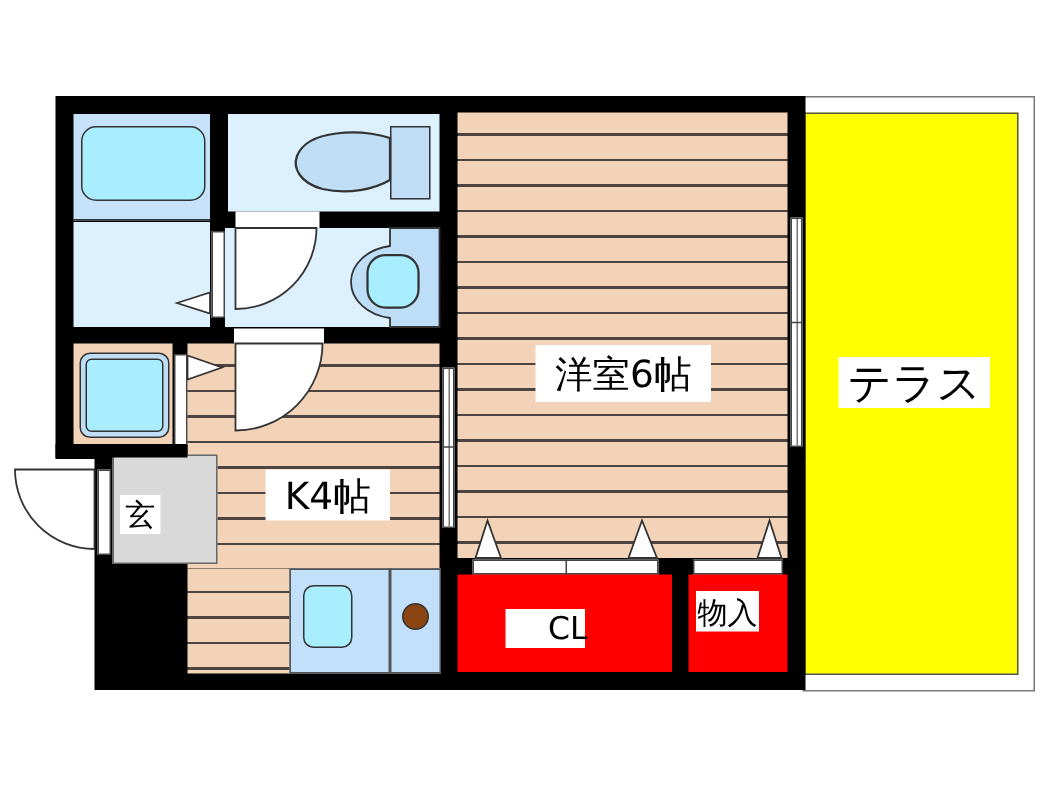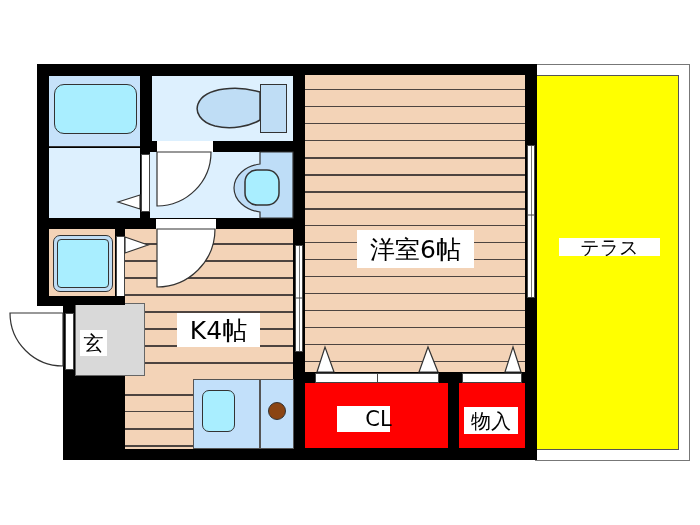--- a/index.html
+++ b/index.html
@@ -97,14 +97,14 @@
   <g stroke="#444" stroke-width="1">
     <line x1="295" y1="298" x2="303" y2="298"></line>
     <line x1="527" y1="215" x2="535" y2="215"></line>
   </g>
 </svg>
 
 <div class="abs label" style="left:357px; top:198px; width:117px; height:38px; font-size:25px;margin-top:32px;">洋室6帖</div>
 <div class="abs label" style="left:177px; top:313px; width:83px; height:34px; font-size:25px;text-align:right;">K4帖</div>
 <div class="abs label" style="left:80px; top:330px; width:27px; height:26px; font-size:20px;">玄</div>
 <div class="abs label" style="left:337px; top:406px; width:53px; height:26px; font-size:21px;padding-left:30px;">CL</div>
-<div class="abs label" style="left:464px; top:407px; width:54px; height:27px; font-size:20px;">物入</div>
-<div class="abs label" style="left:559px; top:238px; width:101px; height:18px; font-size:19px;">テラス</div>
+<div class="abs label" style="left:464px; top:394px; width:42px; height:27px; font-size:20px;">物入</div>
+<div class="abs label" style="left:559px; top:238px; width:101px; height:34px; font-size:29px;">テラス</div>
 
 </body></html>

